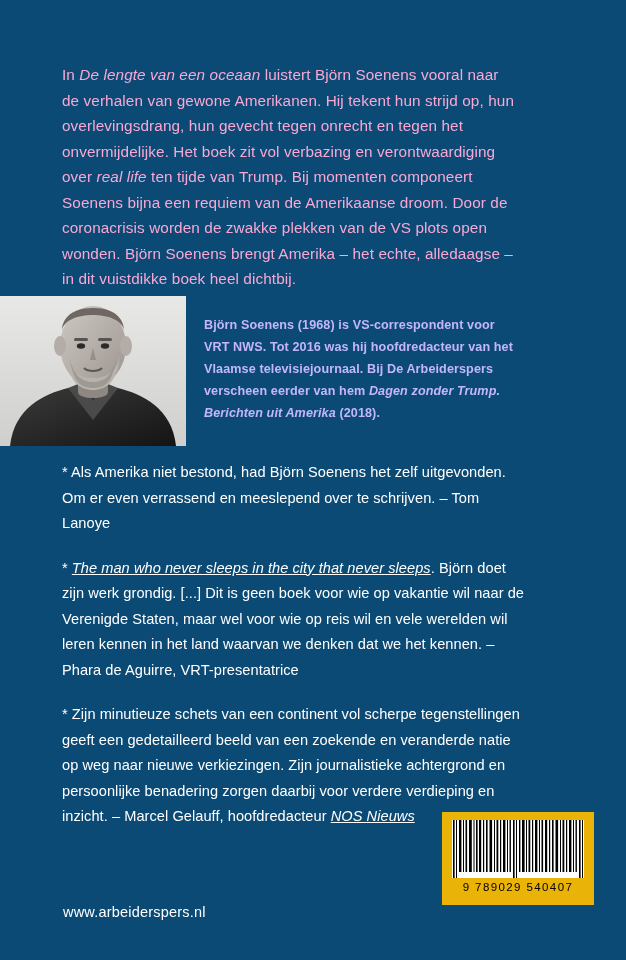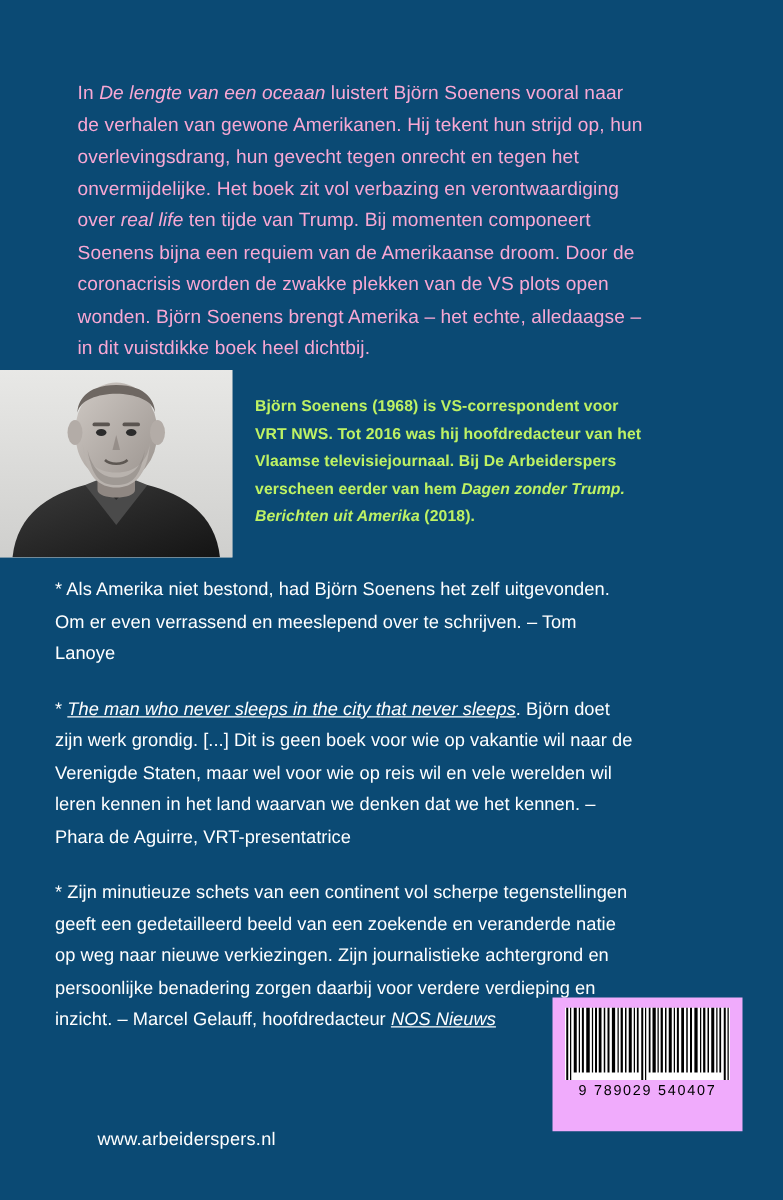--- a/index.html
+++ b/index.html
@@ -50,52 +50,52 @@
     height: 150px;
     overflow: hidden;
     background: #d8d8d6;
   }
   .author-photo svg { display: block; }
   .author-bio {
     position: absolute;
     left: 204px;
     top: 18px;
     width: 310px;
-    color: #bef264;
+    color: #c4b5fd;
     font-size: 12.6px;
     line-height: 22px;
     font-weight: bold;
     letter-spacing: 0.1px;
   }
   .author-bio em { font-style: italic; }
 
   
   .quotes {
     position: absolute;
-    left: 44px;
+    left: 62px;
     top: 460px;
     width: 466px;
     color: #ffffff;
     font-size: 14.6px;
     line-height: 25.5px;
     letter-spacing: 0.05px;
   }
   .quote { margin-bottom: 19px; }
   .quote:last-child { margin-bottom: 17px; }
   .quote em { font-style: italic; text-decoration: underline; }
   .star { }
 
   
   .barcode-box {
     position: absolute;
     right: 32px;
     bottom: 55px;
     width: 152px;
-    height: 107px;
-    background: #f0abfc;
+    height: 93px;
+    background: #eab308;
     padding: 8px 10px 5px 10px;
     box-sizing: border-box;
   }
   .barcode-bars {
     width: 132px;
     height: 58px;
     display: block;
   }
   .barcode-number {
     margin-top: 3px;
@@ -107,21 +107,20 @@
   }
 
   
   .website {
     position: absolute;
     left: 63px;
     bottom: 40px;
     color: #ffffff;
     font-size: 14.5px;
     letter-spacing: 0.2px;
-    margin-left: 15px;
   }
 </style>
 </head>
 <body>
 
 <div class="page">
 
   <div class="blurb">
     <span>In </span><em>De lengte van een oceaan</em><span> luistert Björn Soenens vooral naar de verhalen van gewone Amerikanen. Hij tekent hun strijd op, hun overlevingsdrang, hun gevecht tegen onrecht en tegen het onvermijdelijke. Het boek zit vol verbazing en verontwaardiging over </span><em>real life</em><span> ten tijde van Trump. Bij momenten componeert Soenens bijna een requiem van de Amerikaanse droom. Door de coronacrisis worden de zwakke plekken van de VS plots open wonden. Björn Soenens brengt Amerika – het echte, alledaagse – in dit vuistdikke boek heel dichtbij.</span>
   </div>

